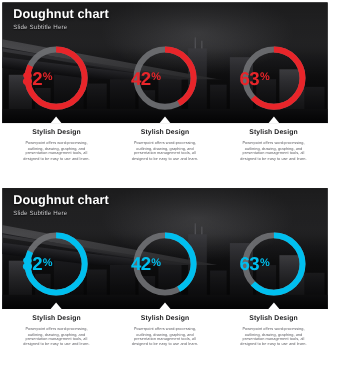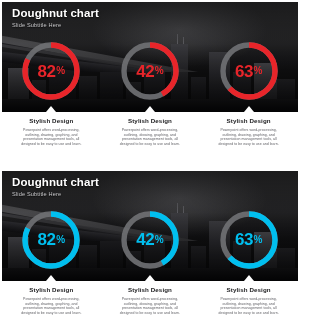--- a/index.html
+++ b/index.html
@@ -83,21 +83,21 @@
   .donuts{
     position:absolute;left:0;top:34px;width:296px;height:70px;
     display:flex;justify-content:space-around;align-items:center;
   }
   .donut{position:relative;width:62px;height:62px;}
   .donut svg{display:block;width:62px;height:62px;transform:rotate(-90deg);}
   .donut .track{fill:none;stroke:#6f7073;stroke-width:5.4;opacity:.92;}
   .donut .prog{fill:none;stroke-width:5.4;stroke-linecap:butt;}
   .donut-label{
     position:absolute;inset:0;display:flex;
-    align-items:center;justify-content:center;
+    align-items:center;justify-content:flex-start;
     font-weight:bold;line-height:1;
   }
   .donut-num{font-size:17px;letter-spacing:-.4px;}
   .donut-pct{font-size:10px;margin-left:.5px;}
   
   .pointers{
     position:absolute;left:0;top:104px;width:296px;height:8px;
     display:flex;justify-content:space-around;align-items:flex-start;
   }
   .pointer{

